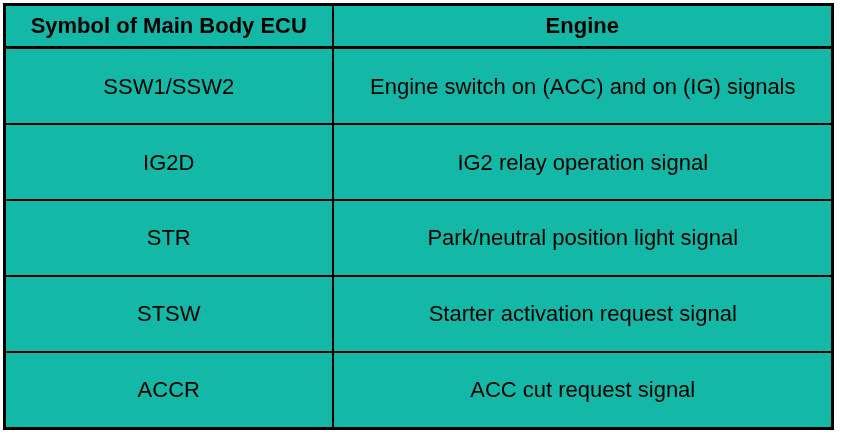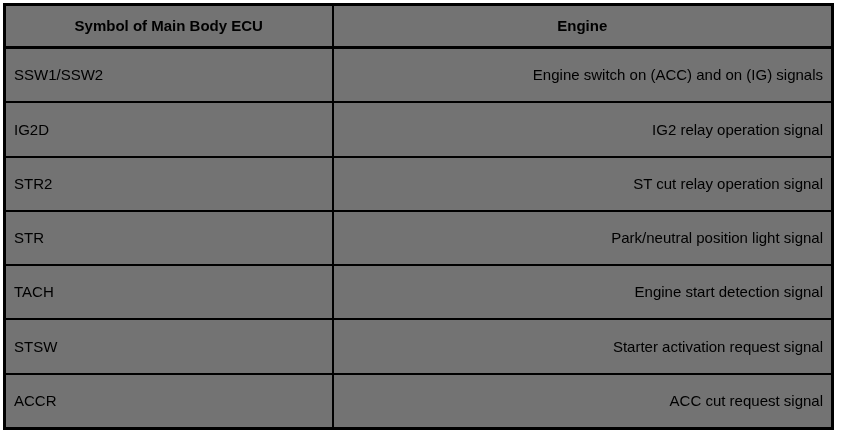--- a/index.html
+++ b/index.html
@@ -35,47 +35,47 @@
     background: #ffffff;
   }
 
   table.signal-table col.col-symbol { width: 328px; }
   table.signal-table col.col-signal { width: 500px; }
 
   table.signal-table th,
   table.signal-table td {
     border: 2px solid #000000;
     padding: 0 8px;
-    font-size: 15px;
+    font-size: 22px;
     line-height: 1.05;
     white-space: nowrap;
     overflow: hidden;
-    background: #737373;
+    background: #14b8a6;
   }
 
   
   table.signal-table thead th {
     font-weight: bold;
     text-align: center;
     height: 40px;
     border-bottom-width: 3px;
   }
 
   
   table.signal-table tbody td {
     height: 42px;
     font-weight: normal;
   }
 
   table.signal-table tbody td.cell-symbol {
-    text-align: left;
+    text-align: center;
   }
 
   table.signal-table tbody td.cell-signal {
-    text-align: right;
+    text-align: center;
     padding-left: 9px;
   }
 </style>
 </head>
 <body>
 
 <div id="table-wrap">
   <table class="signal-table">
     <colgroup>
       <col class="col-symbol">
@@ -90,30 +90,22 @@
     <tbody id="table-body">
         <tr>
           <td class="cell-symbol">SSW1/SSW2</td>
           <td class="cell-signal">Engine switch on (ACC) and on (IG) signals</td>
         </tr>
         <tr>
           <td class="cell-symbol">IG2D</td>
           <td class="cell-signal">IG2 relay operation signal</td>
         </tr>
         <tr>
-          <td class="cell-symbol">STR2</td>
-          <td class="cell-signal">ST cut relay operation signal</td>
-        </tr>
-        <tr>
           <td class="cell-symbol">STR</td>
           <td class="cell-signal">Park/neutral position light signal</td>
-        </tr>
-        <tr>
-          <td class="cell-symbol">TACH</td>
-          <td class="cell-signal">Engine start detection signal</td>
         </tr>
         <tr>
           <td class="cell-symbol">STSW</td>
           <td class="cell-signal">Starter activation request signal</td>
         </tr>
         <tr>
           <td class="cell-symbol">ACCR</td>
           <td class="cell-signal">ACC cut request signal</td>
         </tr>
       </tbody>

